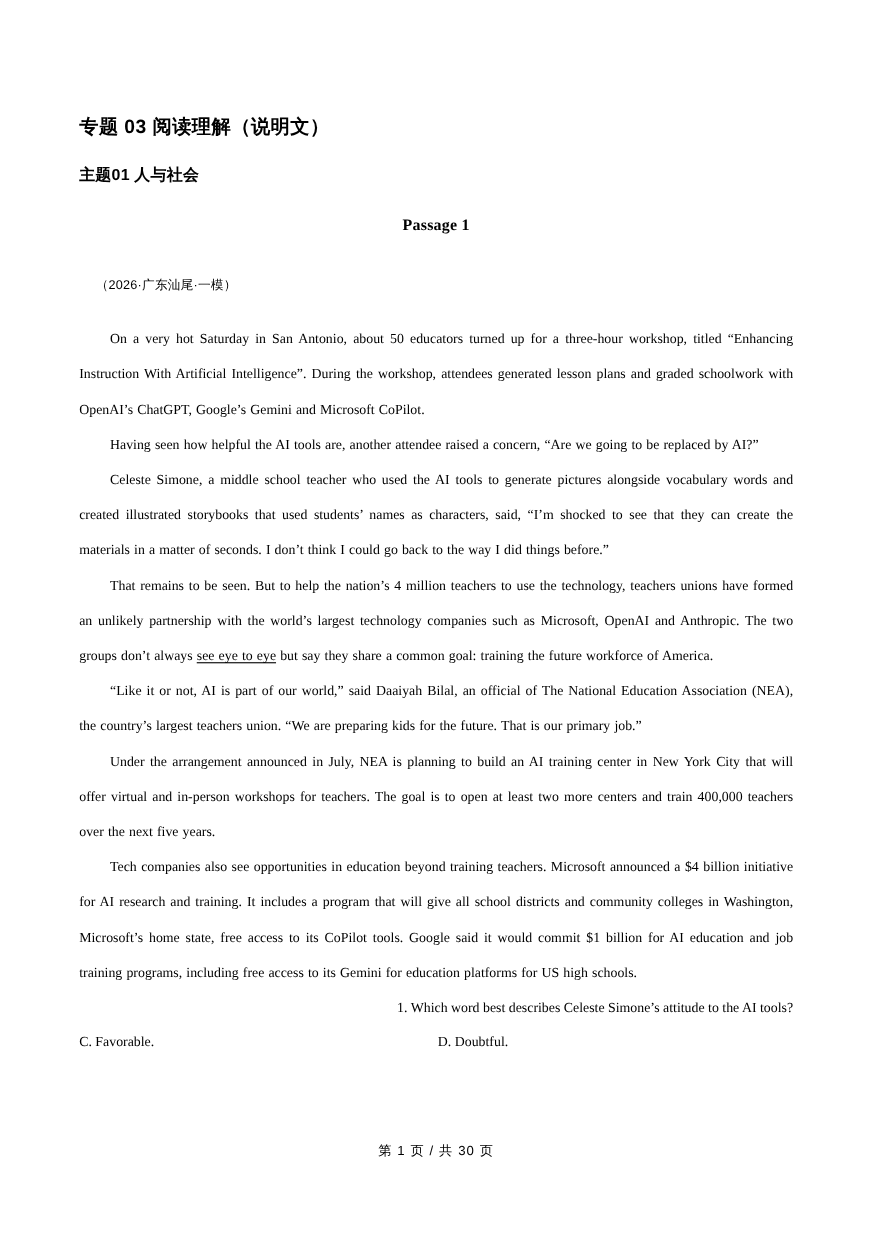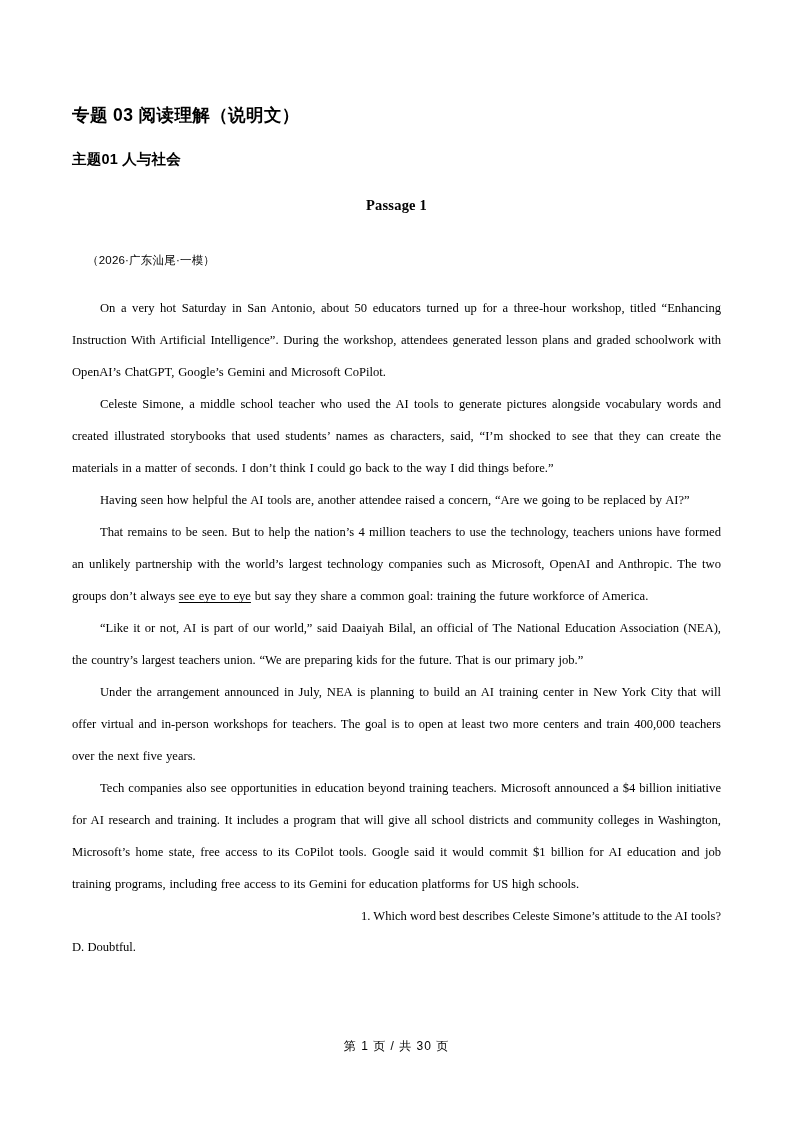--- a/index.html
+++ b/index.html
@@ -120,35 +120,36 @@
   <h1 class="doc-title">专题 03 阅读理解（说明文）</h1>
 
   <h2 class="theme-heading">主题01 人与社会</h2>
 
   <h3 class="passage-heading">Passage 1</h3>
 
   <p class="source-line">（2026·广东汕尾·一模）</p>
 
   <p class="para para-first">On a very hot Saturday in San Antonio, about 50 educators turned up for a three-hour workshop, titled “Enhancing Instruction With Artificial Intelligence”. During the workshop, attendees generated lesson plans and graded schoolwork with OpenAI’s ChatGPT, Google’s Gemini and Microsoft CoPilot.</p>
 
+  <p class="para">Having seen how helpful the AI tools are, another attendee raised a concern, “Are we going to be replaced by AI?”</p>
+
   <p class="para">Celeste Simone, a middle school teacher who used the AI tools to generate pictures alongside vocabulary words and created illustrated storybooks that used students’ names as characters, said, “I’m shocked to see that they can create the materials in a matter of seconds. I don’t think I could go back to the way I did things before.”</p>
-
-  <p class="para">Having seen how helpful the AI tools are, another attendee raised a concern, “Are we going to be replaced by AI?”</p>
 
   <p class="para"><span>That remains to be seen. But to help the nation’s 4 million teachers to use the technology, teachers unions have formed an unlikely partnership with the world’s largest technology companies such as Microsoft, OpenAI and Anthropic. The two groups don’t always </span><u>see eye to eye</u><span> but say they share a common goal: training the future workforce of America.</span></p>
 
   <p class="para">“Like it or not, AI is part of our world,” said Daaiyah Bilal, an official of The National Education Association (NEA), the country’s largest teachers union. “We are preparing kids for the future. That is our primary job.”</p>
 
   <p class="para">Under the arrangement announced in July, NEA is planning to build an AI training center in New York City that will offer virtual and in-person workshops for teachers. The goal is to open at least two more centers and train 400,000 teachers over the next five years.</p>
 
   <p class="para">Tech companies also see opportunities in education beyond training teachers. Microsoft announced a $4 billion initiative for AI research and training. It includes a program that will give all school districts and community colleges in Washington, Microsoft’s home state, free access to its CoPilot tools. Google said it would commit $1 billion for AI education and job training programs, including free access to its Gemini for education platforms for US high schools.</p>
 
   <p class="question">1. Which word best describes Celeste Simone’s attitude to the AI tools?</p>
 
   <div class="options">
     <div class="option-row">
+      <span class="option-cell">C. Favorable.</span>
       <span class="option-cell">D. Doubtful.</span>
     </div>
   </div>
 
   <div class="footer">第 1 页 / 共 30 页</div>
 
 </div>
 
 </body></html>

